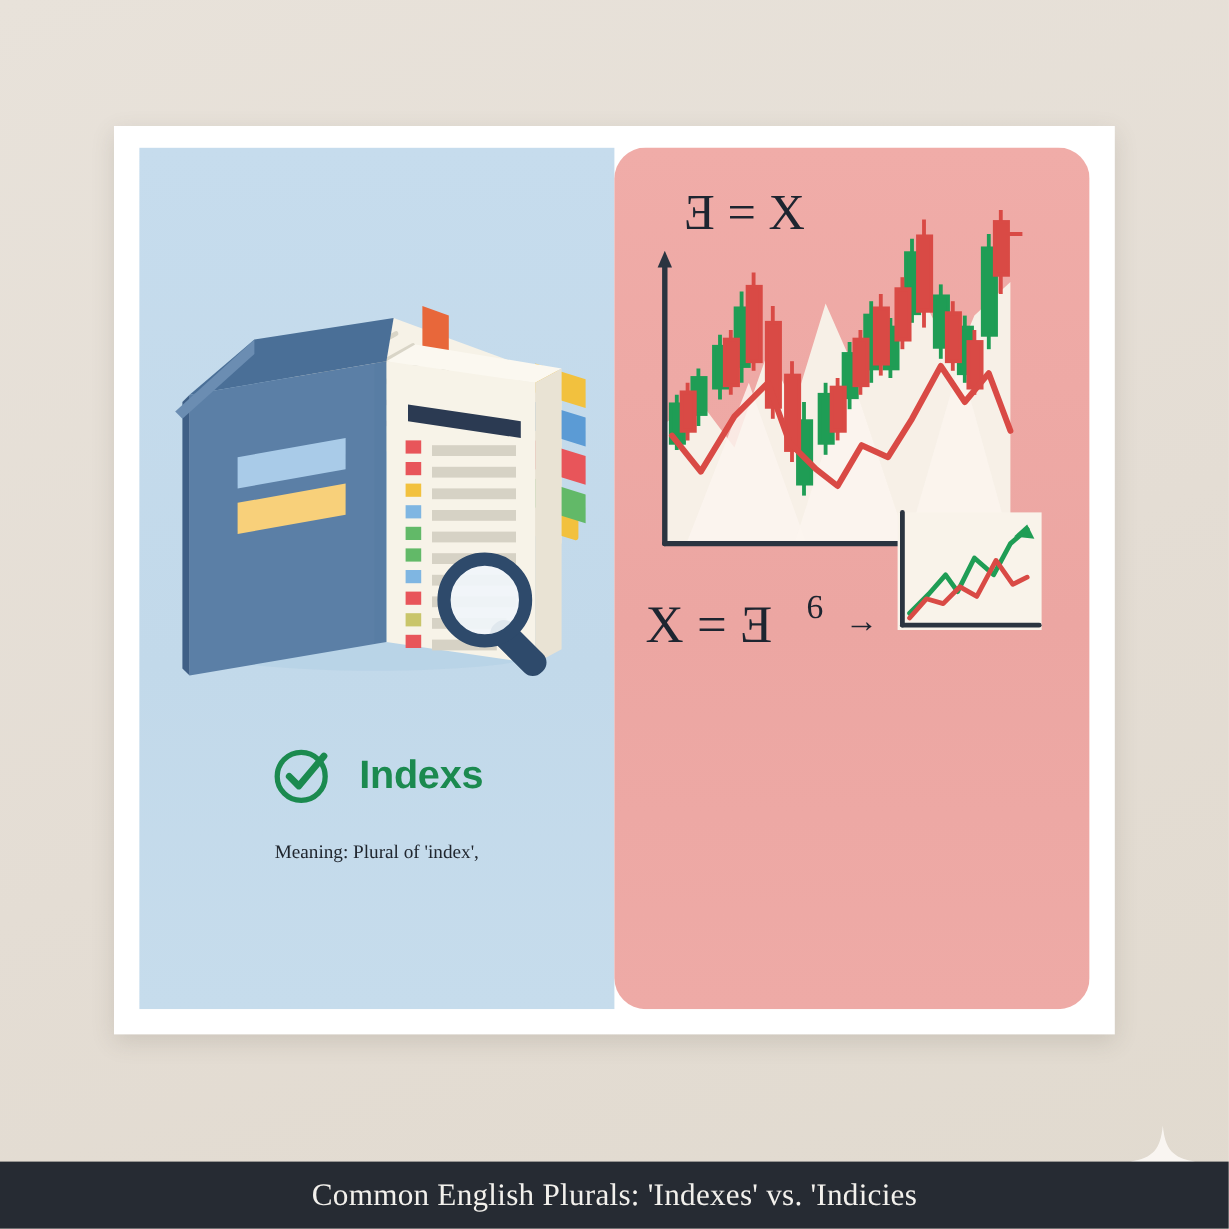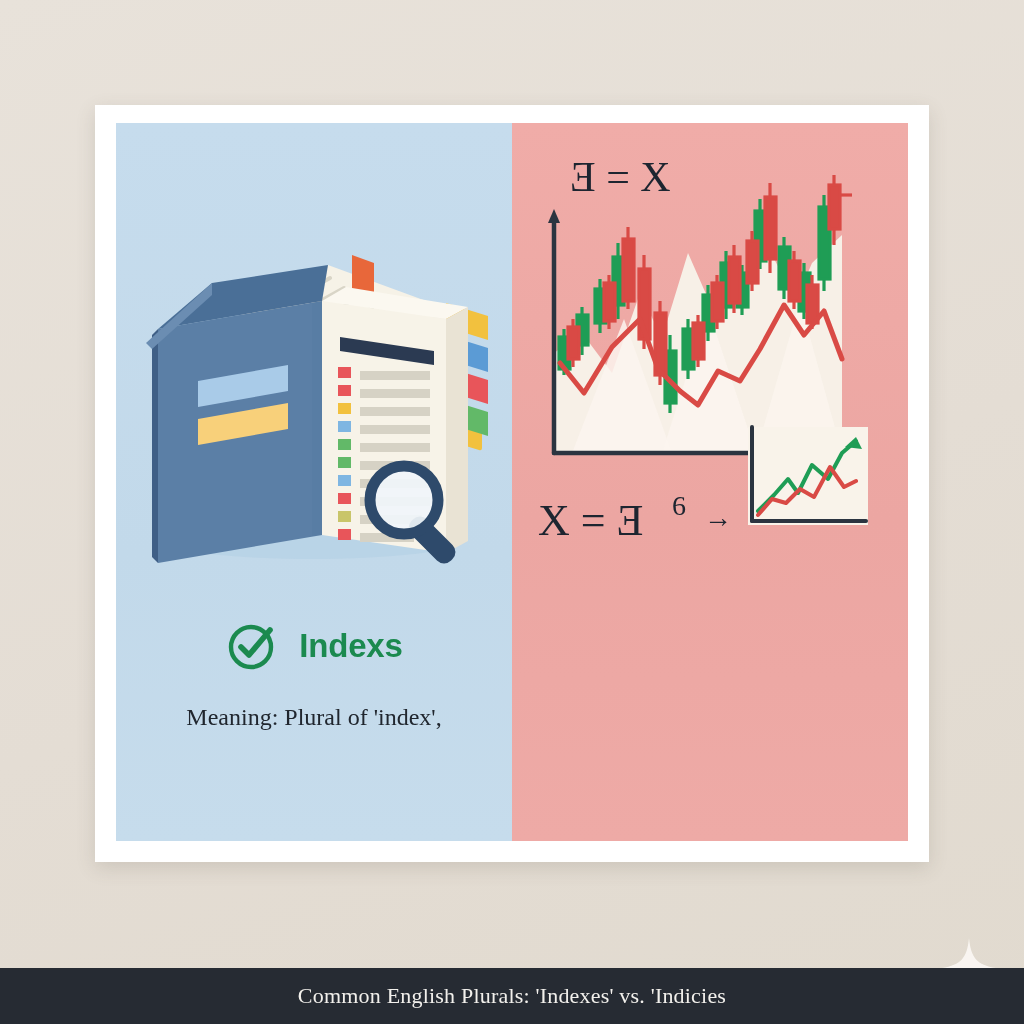--- a/index.html
+++ b/index.html
@@ -43,20 +43,21 @@
     position: relative;
     width: 50%;
     height: 100%;
     overflow: hidden;
   }
   .panel-left {
     background: linear-gradient(180deg, #c6dced 0%, #c2d9ea 60%, #c6dcec 100%);
   }
   .panel-right {
     background: linear-gradient(180deg, #f0aca8 0%, #eca6a2 55%, #eeaaa6 100%);
+    border-radius: 26px;
   }
 
   
   .art {
     position: absolute;
     left: 0;
     top: 0;
     width: 100%;
     height: 470px;
   }
@@ -89,42 +90,42 @@
   }
   .mark svg { display: block; width: 100%; height: 100%; }
 
   .meaning {
     position: absolute;
     left: 12px;
     right: 12px;
     top: 575px;
     text-align: center;
     font-family: "Liberation Serif", serif;
-    font-size: 24px;
+    font-size: 16px;
     line-height: 1.62;
     color: #20262e;
   }
   .meaning .ln { display: block; }
 
   
   .captionbar {
     position: absolute;
     left: 0;
     bottom: 0;
     width: 1024px;
     height: 56px;
     background: #262b33;
     display: flex;
     align-items: center;
     justify-content: center;
   }
   .captionbar .txt {
     color: #f2f0ec;
     font-family: "Liberation Serif", serif;
-    font-size: 22px;
+    font-size: 26px;
     letter-spacing: 0.2px;
     white-space: nowrap;
   }
   .sparkle {
     position: absolute;
     left: 940px;
     top: 938px;
     width: 58px;
     height: 60px;
     pointer-events: none;

